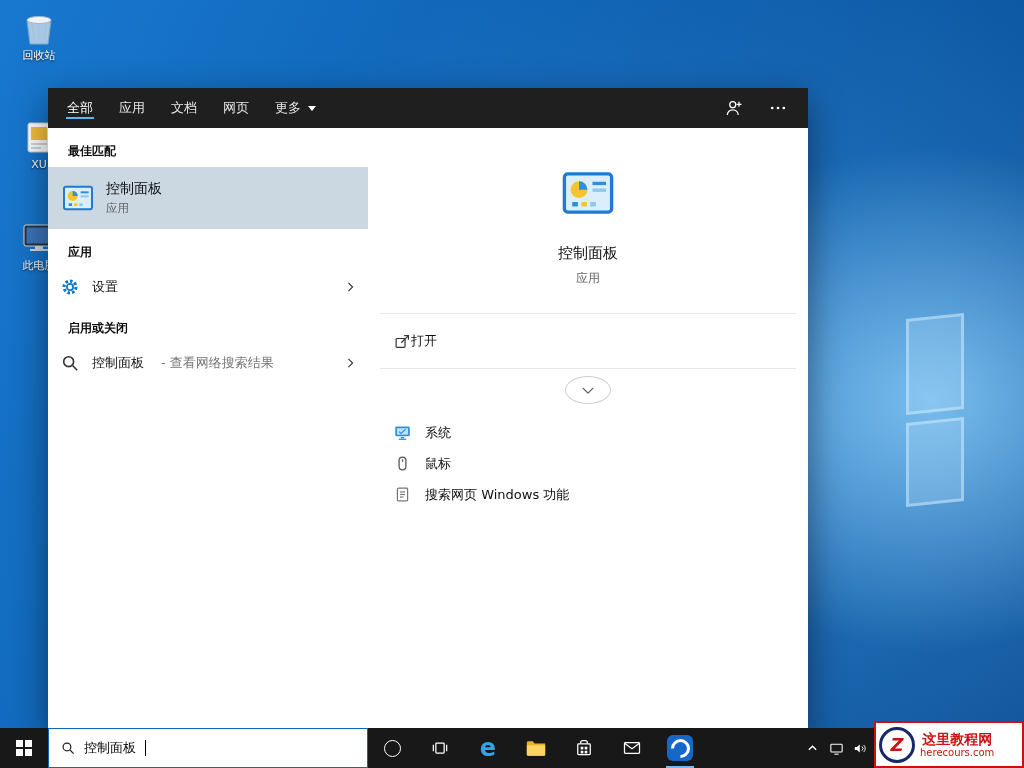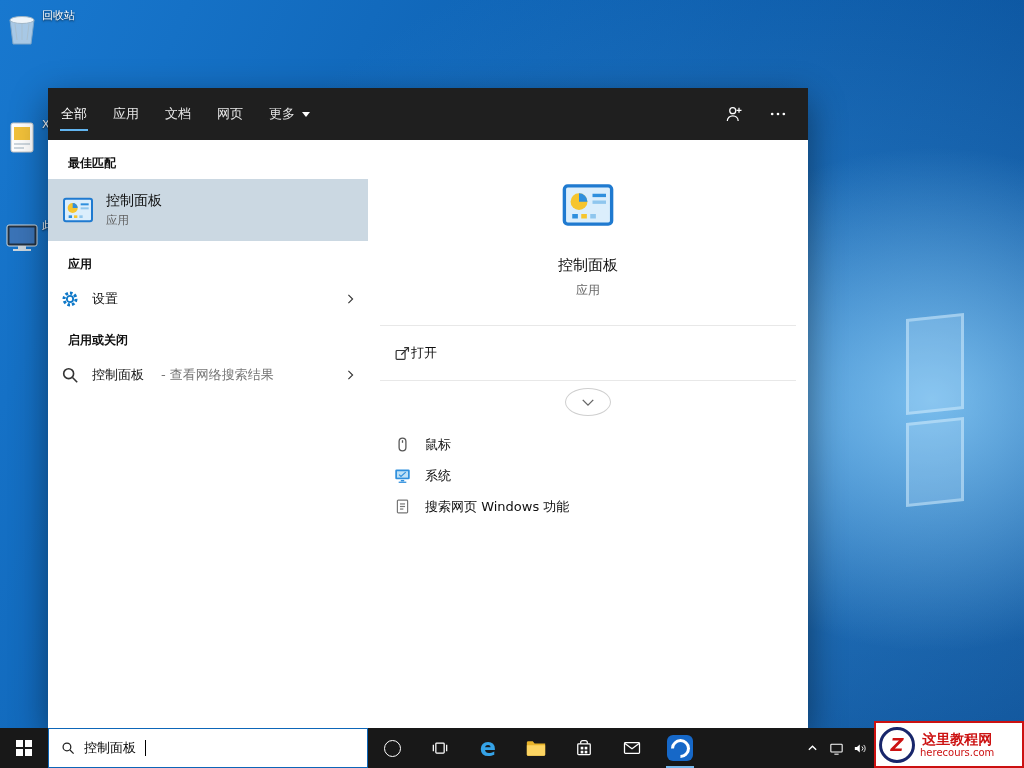--- a/index.html
+++ b/index.html
@@ -10,28 +10,28 @@
   .desktop{position:absolute;inset:0;
     background:
       radial-gradient(420px 360px at 91% 52%, rgba(150,215,255,.75), rgba(150,215,255,0) 70%),
       radial-gradient(900px 700px at 78% 55%, rgba(70,155,225,.5), rgba(70,155,225,0) 72%),
       linear-gradient(115deg,#1878cf 0%,#0c5cab 55%,#0a4c92 100%);}
   .wp-pane{position:absolute;background:rgba(205,235,255,.20);border:3px solid rgba(220,242,255,.45);transform:skewY(-6deg);}
   .wp-pane.p1{left:906px;top:316px;width:52px;height:90px;}
   .wp-pane.p2{left:906px;top:420px;width:52px;height:78px;}
 
   
-  .desktop-icon{position:absolute;left:2px;width:74px;display:flex;gap:0;cursor:pointer;z-index:2;}
+  .desktop-icon{position:absolute;left:2px;width:74px;display:flex;flex-direction:column;align-items:center;gap:0;cursor:pointer;z-index:2;}
   .di-img{width:40px;height:40px;}
   .di-label{color:#fff;font-size:11px;text-shadow:0 1px 2px rgba(0,0,0,.8);white-space:nowrap;}
 
   
   .search-panel{position:absolute;left:48px;top:88px;width:760px;height:640px;display:flex;flex-direction:column;
     box-shadow:0 12px 34px rgba(0,0,0,.45);z-index:5;}
-  .panel-header{height:52px;background:#1f1f1f;display:flex;align-items:center;padding-left:0;flex:none;}
+  .panel-header{height:40px;background:#1f1f1f;display:flex;align-items:center;padding-left:6px;flex:none;}
   .tab{position:relative;color:#e6e6e6;font-size:13px;height:100%;display:flex;align-items:center;padding:0 13px;cursor:pointer;}
   .tab.active{color:#fff;}
   .tab.active::after{content:"";position:absolute;left:12px;right:12px;bottom:9px;height:2px;background:#62b4ef;}
   .caret-down{width:0;height:0;border-left:4px solid transparent;border-right:4px solid transparent;border-top:5px solid #fff;margin-left:7px;}
   .header-right{margin-left:auto;display:flex;align-items:center;gap:8px;padding-right:12px;}
   .hbtn{width:36px;height:36px;display:flex;align-items:center;justify-content:center;cursor:pointer;}
 
   .panel-body{flex:1;display:flex;min-height:0;}
   .left-col{width:320px;flex:none;background:#ffffff;}
   .right-col{flex:1;background:#fff;}
@@ -255,39 +255,39 @@
           <svg viewBox="0 0 16 10" fill="none" stroke="#666" stroke-width="1.6">
             <path d="M2 2l6 6 6-6"></path>
           </svg>
         </div>
       </div>
 
       <div class="recent">
 
         <div class="recent-item">
           <span class="ri-icon">
-            <svg viewBox="0 0 20 20" fill="none" stroke="#555" stroke-width="1.5">
-              <rect x="6" y="2.5" width="8" height="15" rx="4"></rect>
-              <line x1="10" y1="5" x2="10" y2="8"></line>
-            </svg>
-          </span>
-          <span>鼠标</span>
-        </div>
-
-        <div class="recent-item">
-          <span class="ri-icon">
             <svg viewBox="0 0 20 20">
               <rect x="1.5" y="3" width="17" height="11.5" rx="1.5" fill="#2f8fdd"></rect>
               <rect x="3.5" y="5" width="13" height="7.5" fill="#bfe1f6"></rect>
               <path d="M6 9l2.2 2.2L13.8 6" stroke="#2f8fdd" stroke-width="1.4" fill="none"></path>
               <rect x="8" y="15.2" width="4" height="1.8" fill="#2f8fdd"></rect>
               <rect x="5.5" y="17.2" width="9" height="1.5" fill="#2f8fdd"></rect>
             </svg>
           </span>
           <span>系统</span>
+        </div>
+
+        <div class="recent-item">
+          <span class="ri-icon">
+            <svg viewBox="0 0 20 20" fill="none" stroke="#555" stroke-width="1.5">
+              <rect x="6" y="2.5" width="8" height="15" rx="4"></rect>
+              <line x1="10" y1="5" x2="10" y2="8"></line>
+            </svg>
+          </span>
+          <span>鼠标</span>
         </div>
 
         <div class="recent-item">
           <span class="ri-icon">
             <svg viewBox="0 0 20 20" fill="none" stroke="#777" stroke-width="1.4">
               <rect x="4" y="2.5" width="12" height="15" rx="1"></rect>
               <line x1="7" y1="7" x2="13" y2="7"></line>
               <line x1="7" y1="10" x2="13" y2="10"></line>
               <line x1="7" y1="13" x2="11" y2="13"></line>
             </svg>

